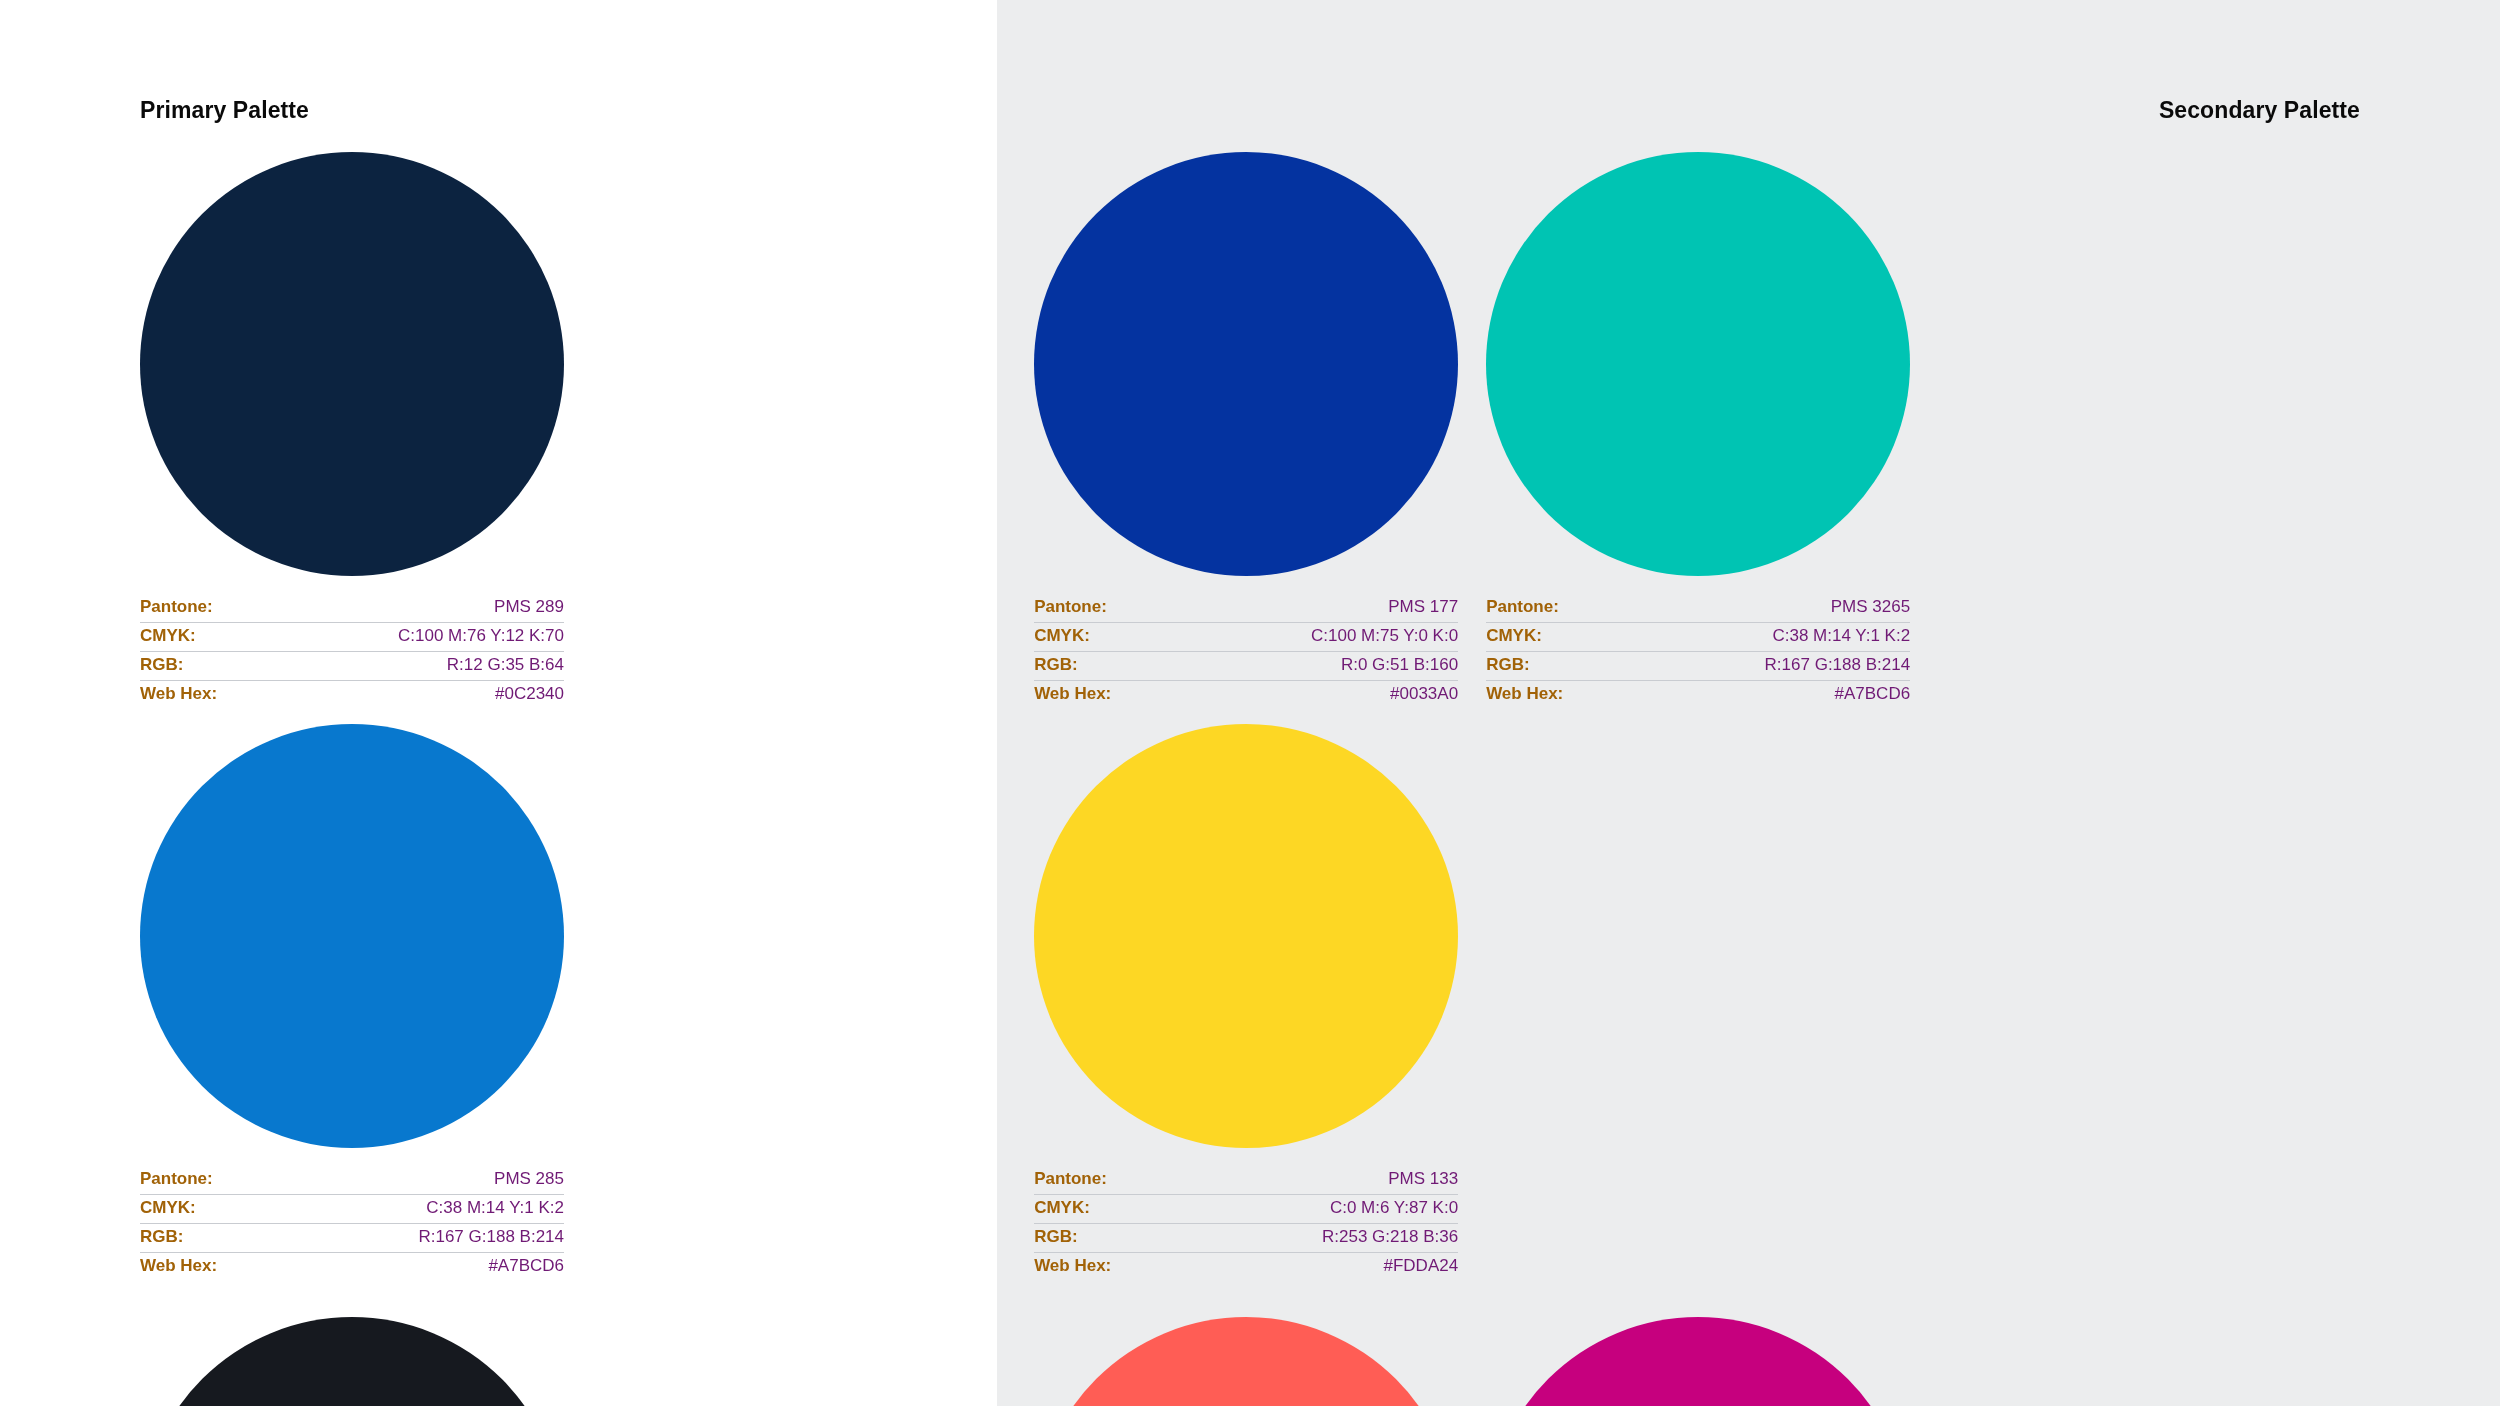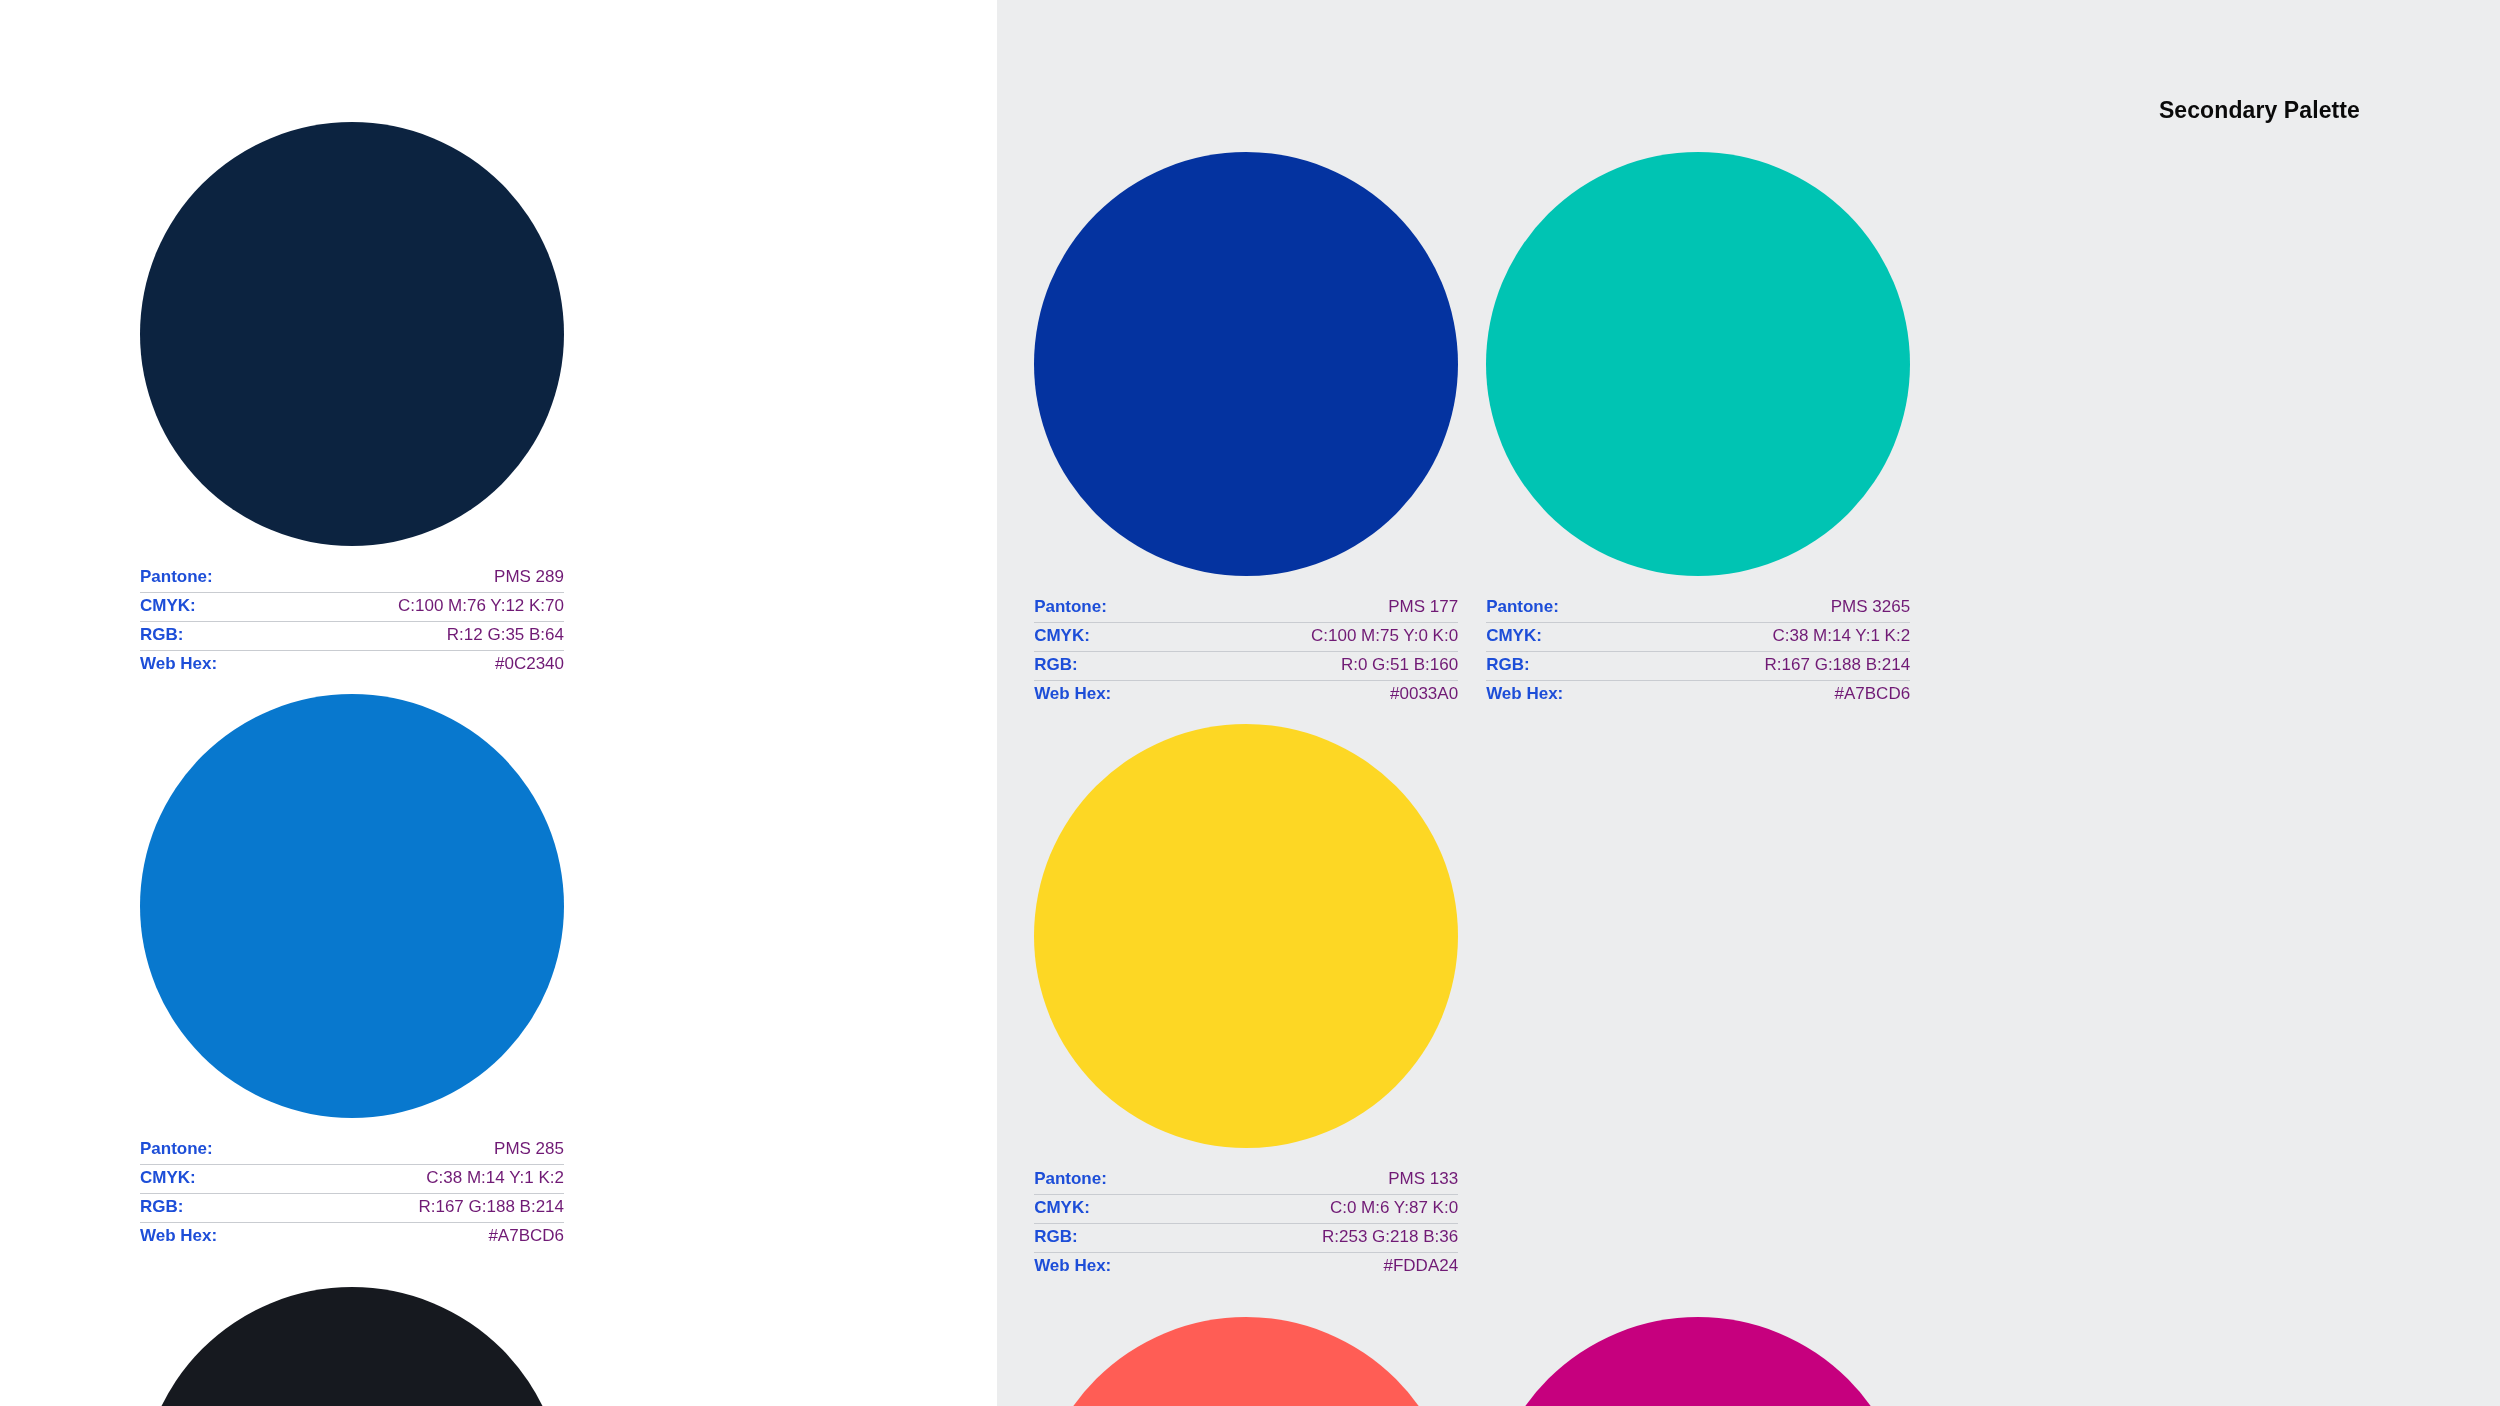--- a/index.html
+++ b/index.html
@@ -96,41 +96,42 @@
     border-bottom: 1px solid #c9ccd1;
     height: 29px;
   }
   .spec-row:last-child {
     border-bottom: none;
   }
 
   .spec-label {
     font-size: 17px;
     font-weight: bold;
-    color: #1d4ed8;
+    color: #a16207;
     white-space: nowrap;
   }
 
   .spec-value {
     font-size: 17px;
     font-weight: normal;
     color: #701a75;
     white-space: nowrap;
     text-align: right;
   }
 
   
   .grid-row-gap { height: 21px; width: 100%; }
 </style>
 </head>
 <body>
 
 <div class="board">
 
   <section class="panel panel-primary" style="background-color: rgb(255, 255, 255);">
+    <h1 class="palette-heading">Primary Palette</h1>
 
     <div class="swatch-grid">
 
       <div class="swatch">
         <div class="swatch-circle-wrap">
           <div class="swatch-circle" style="background-color: rgb(12, 35, 64);"></div>
         </div>
         <div class="spec-table">
           <div class="spec-row">
             <span class="spec-label">Pantone:</span>

